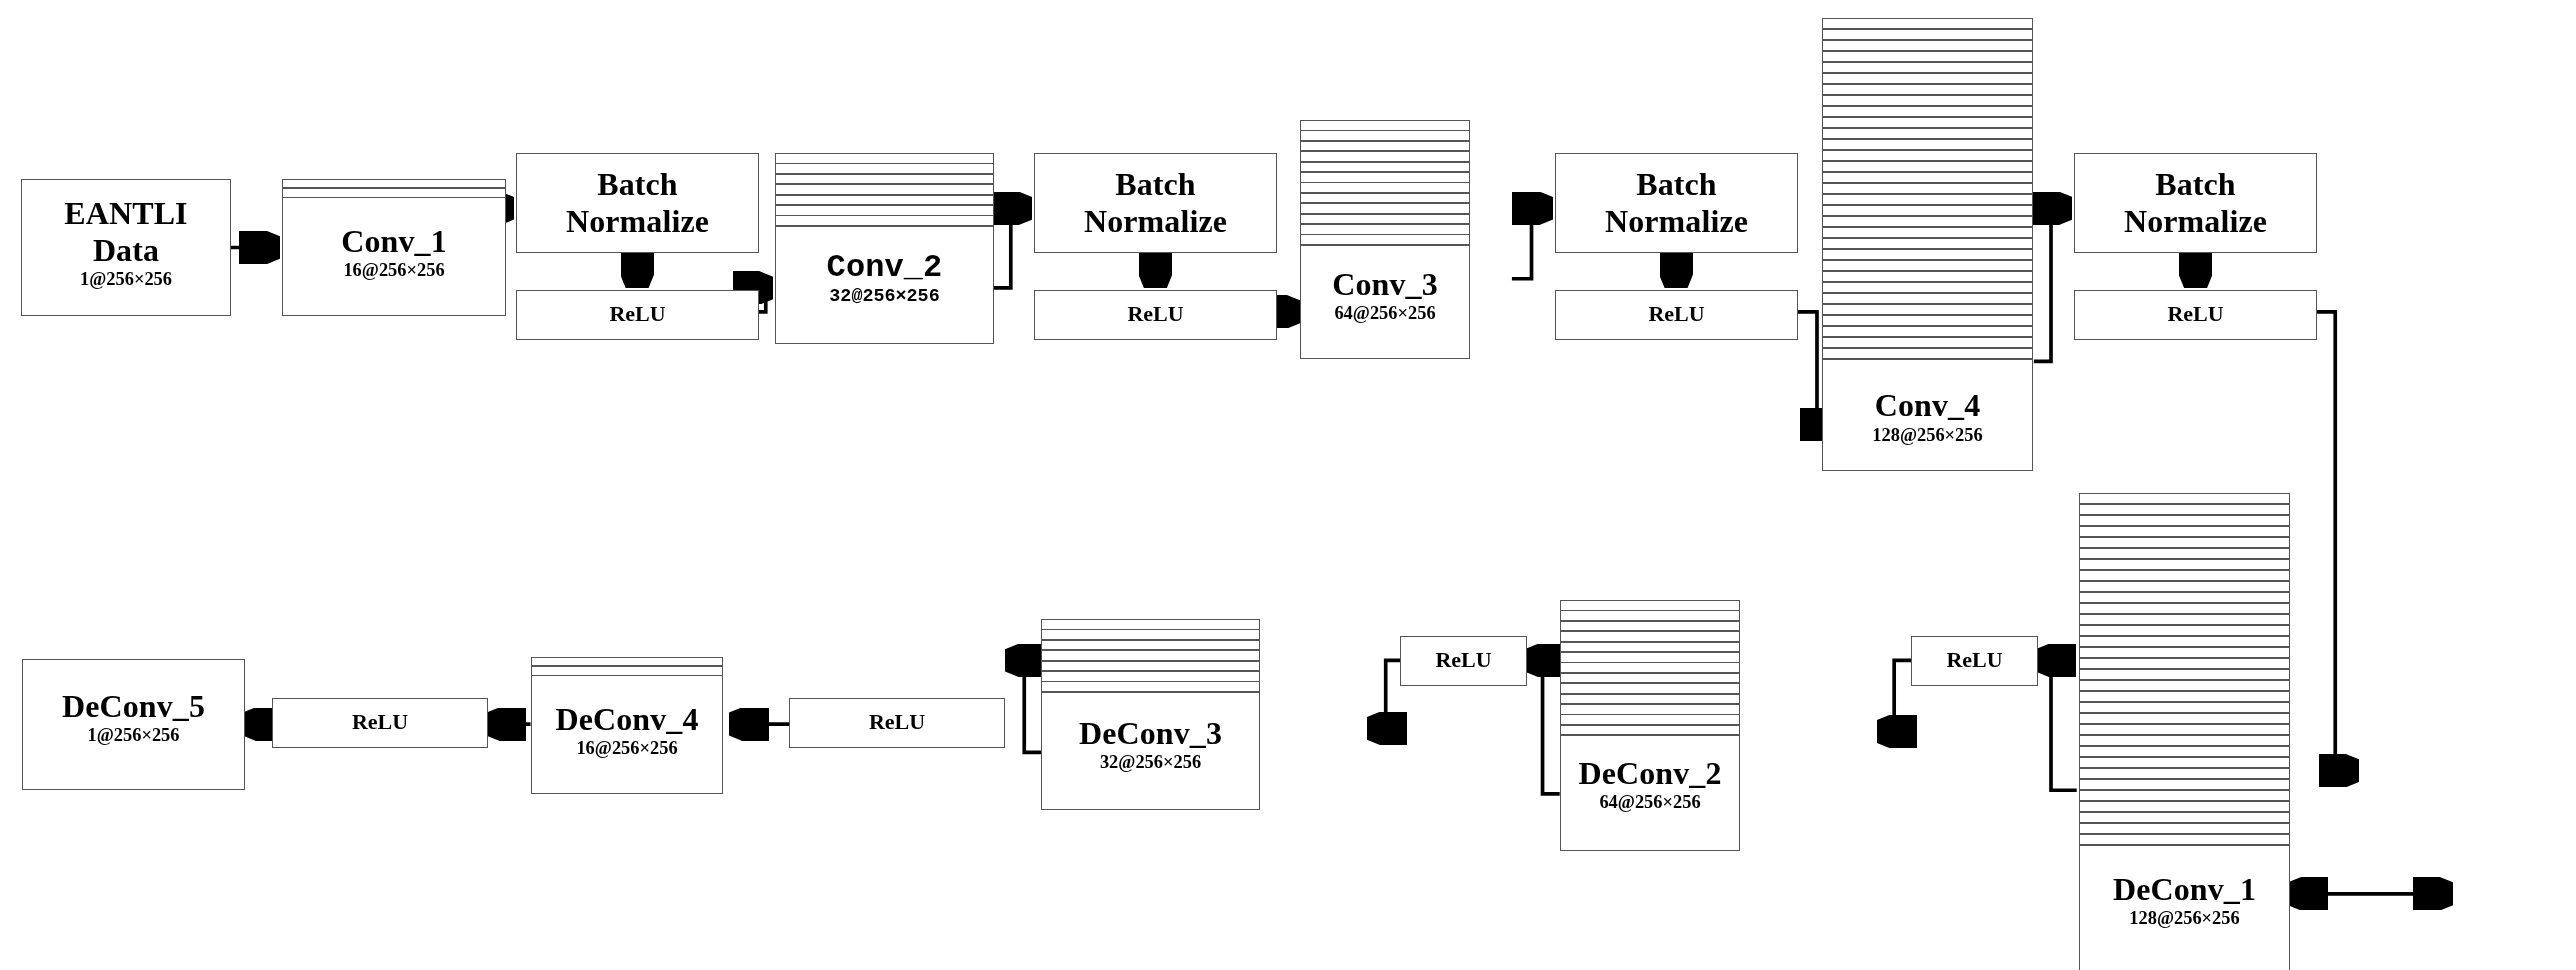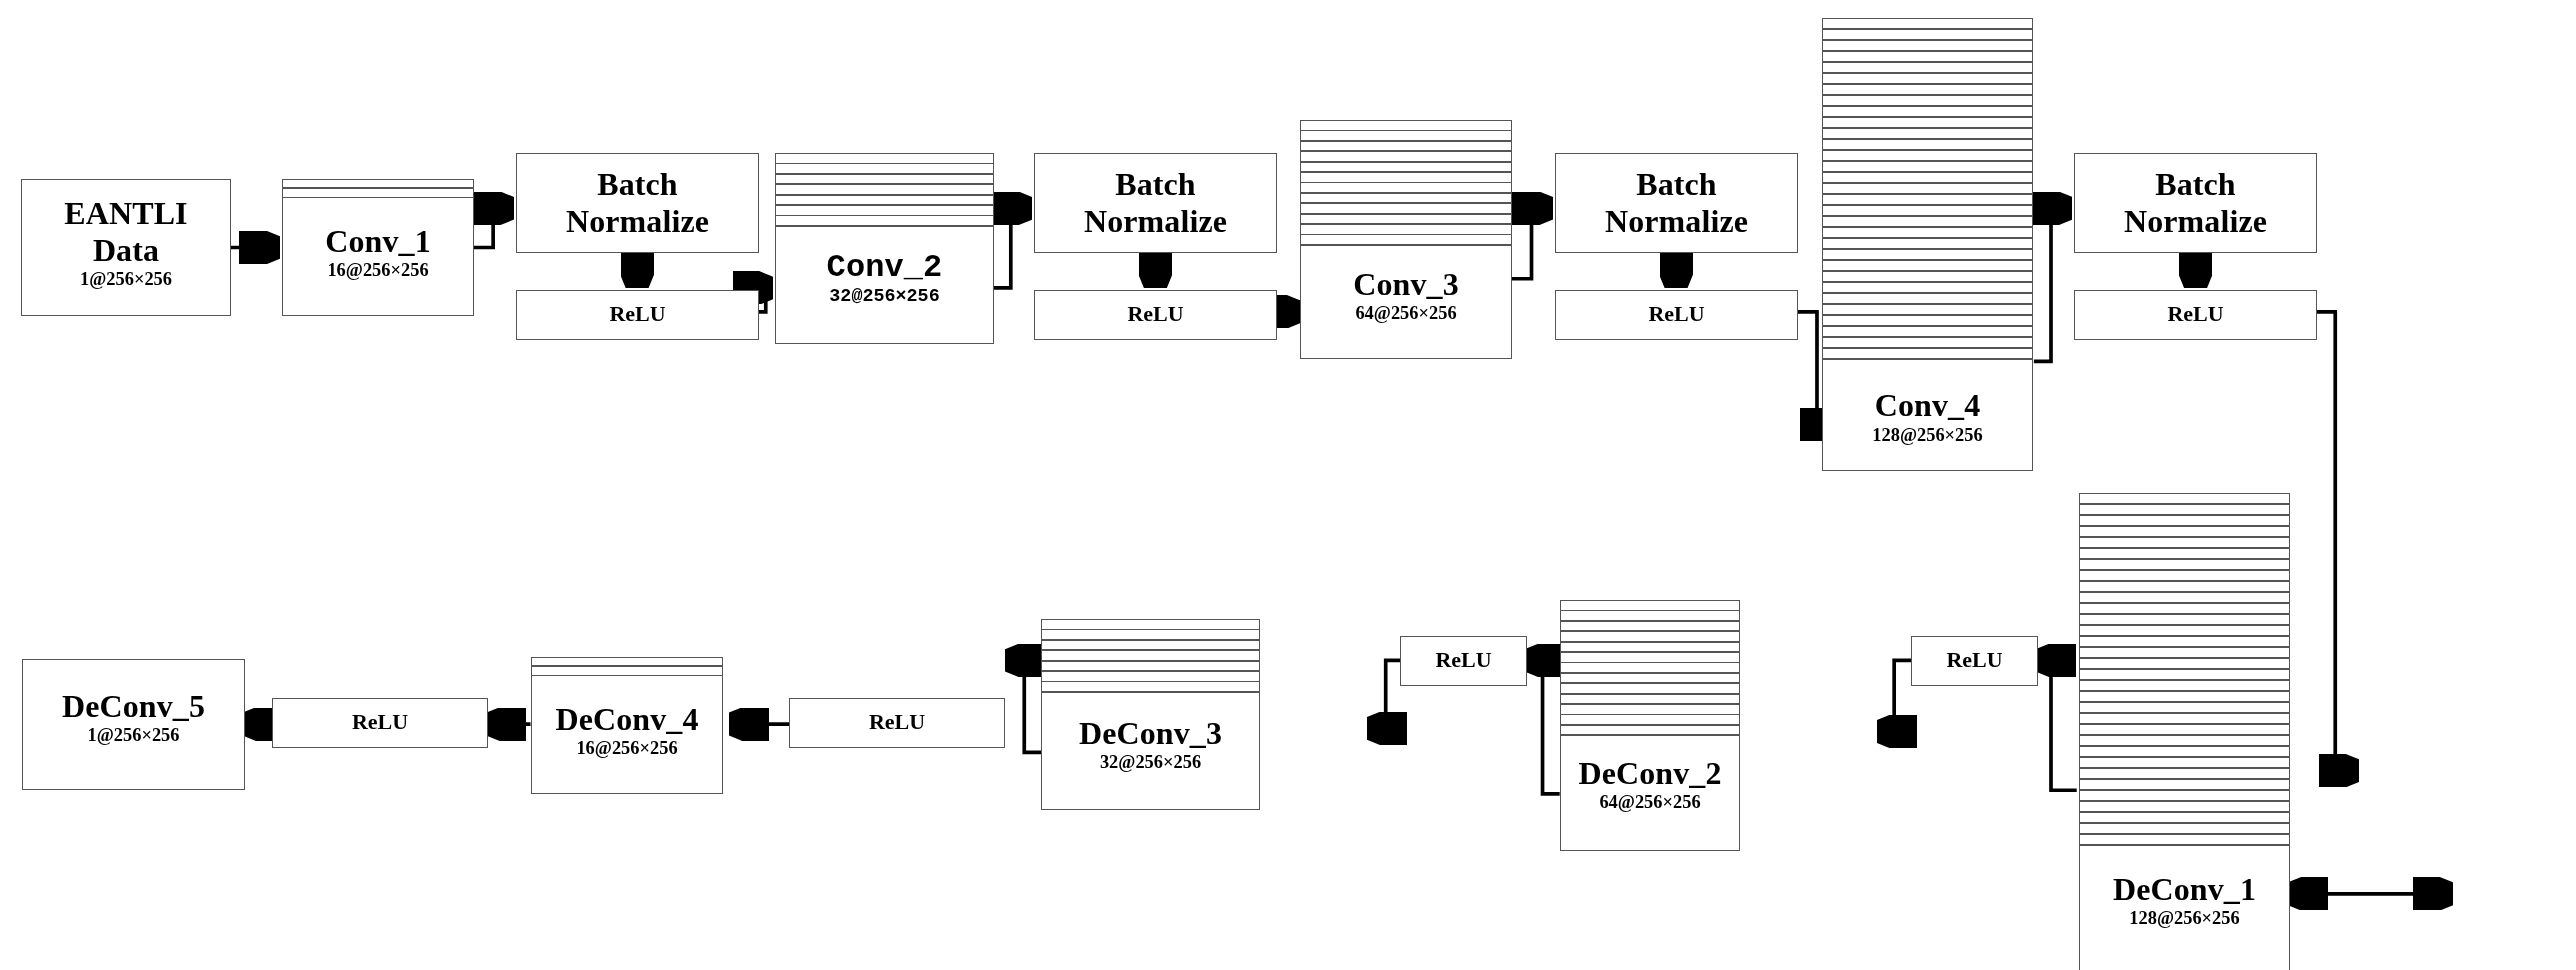--- a/index.html
+++ b/index.html
@@ -146,21 +146,21 @@
   </svg>
 
   <div class="node" style="left:21px; top:179px; width:210px; height:137px;">
     <div class="labelwrap" style="top:14.7px;">
       <div class="ln1">EANTLI</div>
       <div class="ln1">Data</div>
       <div class="ln2">1@256×256</div>
     </div>
   </div>
 
-  <div class="node" style="left:282px; top:179px; width:192px; height:137px;">
+  <div class="node" style="left:282px; top:179px; width:224px; height:137px;">
     <div class="stripes" style="--gap:7.4px; height:18.4px;"></div>
     <div class="labelwrap" style="top:43px;">
       <div class="ln1">Conv_1</div>
       <div class="ln2">16@256×256</div>
     </div>
   </div>
 
   <div class="node" style="left:516px; top:153px; width:243px; height:100px;">
     <div class="labelwrap" style="top:12.3px;">
       <div class="ln1">Batch</div>
@@ -188,21 +188,21 @@
       <div class="ln1">Normalize</div>
     </div>
   </div>
 
   <div class="node" style="left:1034px; top:290px; width:243px; height:50px;">
     <div class="labelwrap" style="top:9.8px;">
       <div class="ln-single">ReLU</div>
     </div>
   </div>
 
-  <div class="node" style="left:1300px; top:120px; width:212px; height:239px;">
+  <div class="node" style="left:1300px; top:120px; width:170px; height:239px;">
     <div class="stripes" style="--gap:8.6px; height:125px;"></div>
     <div class="labelwrap" style="top:145px;">
       <div class="ln1">Conv_3</div>
       <div class="ln2">64@256×256</div>
     </div>
   </div>
 
   <div class="node" style="left:1555px; top:153px; width:243px; height:100px;">
     <div class="labelwrap" style="top:12.3px;">
       <div class="ln1">Batch</div>

